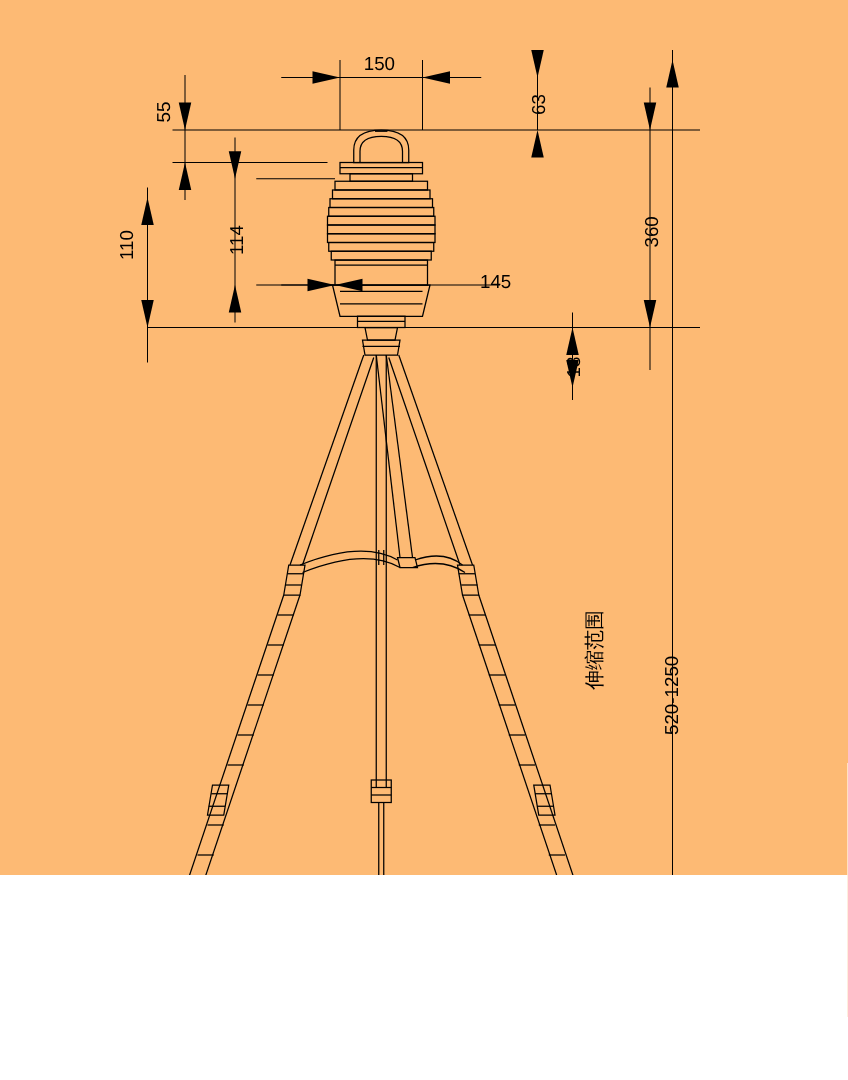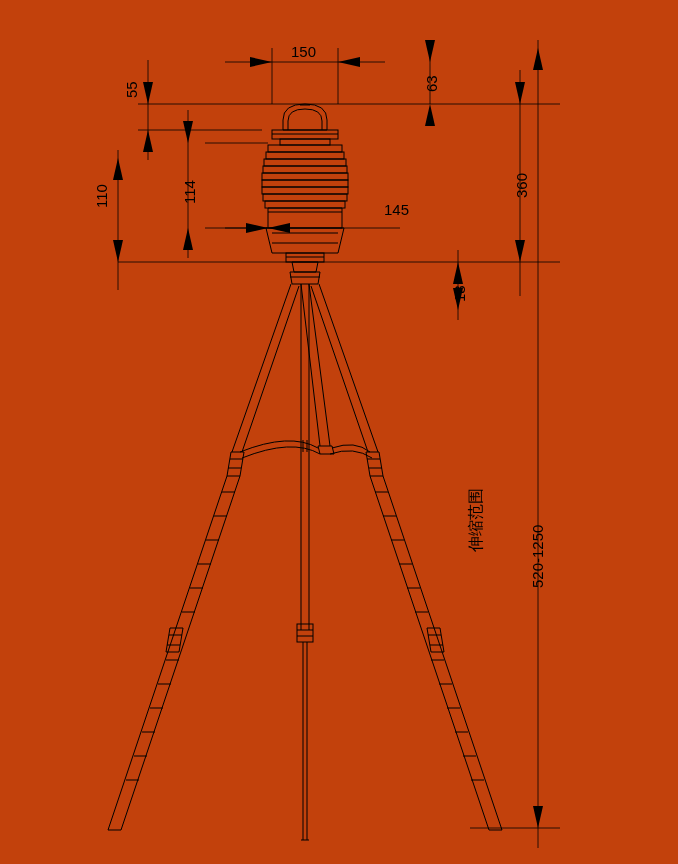--- a/index.html
+++ b/index.html
@@ -1,17 +1,17 @@
 <!DOCTYPE html>
 <html><head>
 <meta charset="utf-8">
 <style>
   html,body{margin:0;padding:0;background:#ffffff;}
   body{width:678px;height:864px;font-family:"Liberation Sans",sans-serif;}
-  #stage{position:relative;width:678px;height:864px;overflow:hidden;background:#c2410c;}
+  #stage{position:relative;width:678px;height:700px;overflow:hidden;background:#fdba74;}
   svg#drw{position:absolute;left:0;top:0;width:678px;height:864px;}
   .dimtext{
     position:absolute;
     font-family:"Liberation Sans",sans-serif;
     font-size:15px;
     color:#000;
     white-space:nowrap;
     line-height:1;
   }
   .vert{
@@ -225,21 +225,21 @@
   <div class="dimtext" style="left:291px; top:44px;">150</div>
 
   <div class="dimtext vert" style="left:424px; top:92px;">63</div>
 
   <div class="dimtext vert" style="left:124px; top:98px;">55</div>
 
   <div class="dimtext vert" style="left:94px; top:208px;">110</div>
 
   <div class="dimtext vert" style="left:182px; top:204px;">114</div>
 
-  <div class="dimtext" style="left:384px; top:202px;">145</div>
+  <div class="dimtext" style="left:384px; top:218px;">145</div>
 
   <div class="dimtext vert" style="left:514px; top:198px;">360</div>
 
   <div class="dimtext vert" style="left:452px; top:302px;">18</div>
 
   <div class="dimtext vert cn" style="left:468px; top:552px;">伸缩范围</div>
 
   <div class="dimtext vert big" style="left:530px; top:588px;">520-1250</div>
 
 </div>

